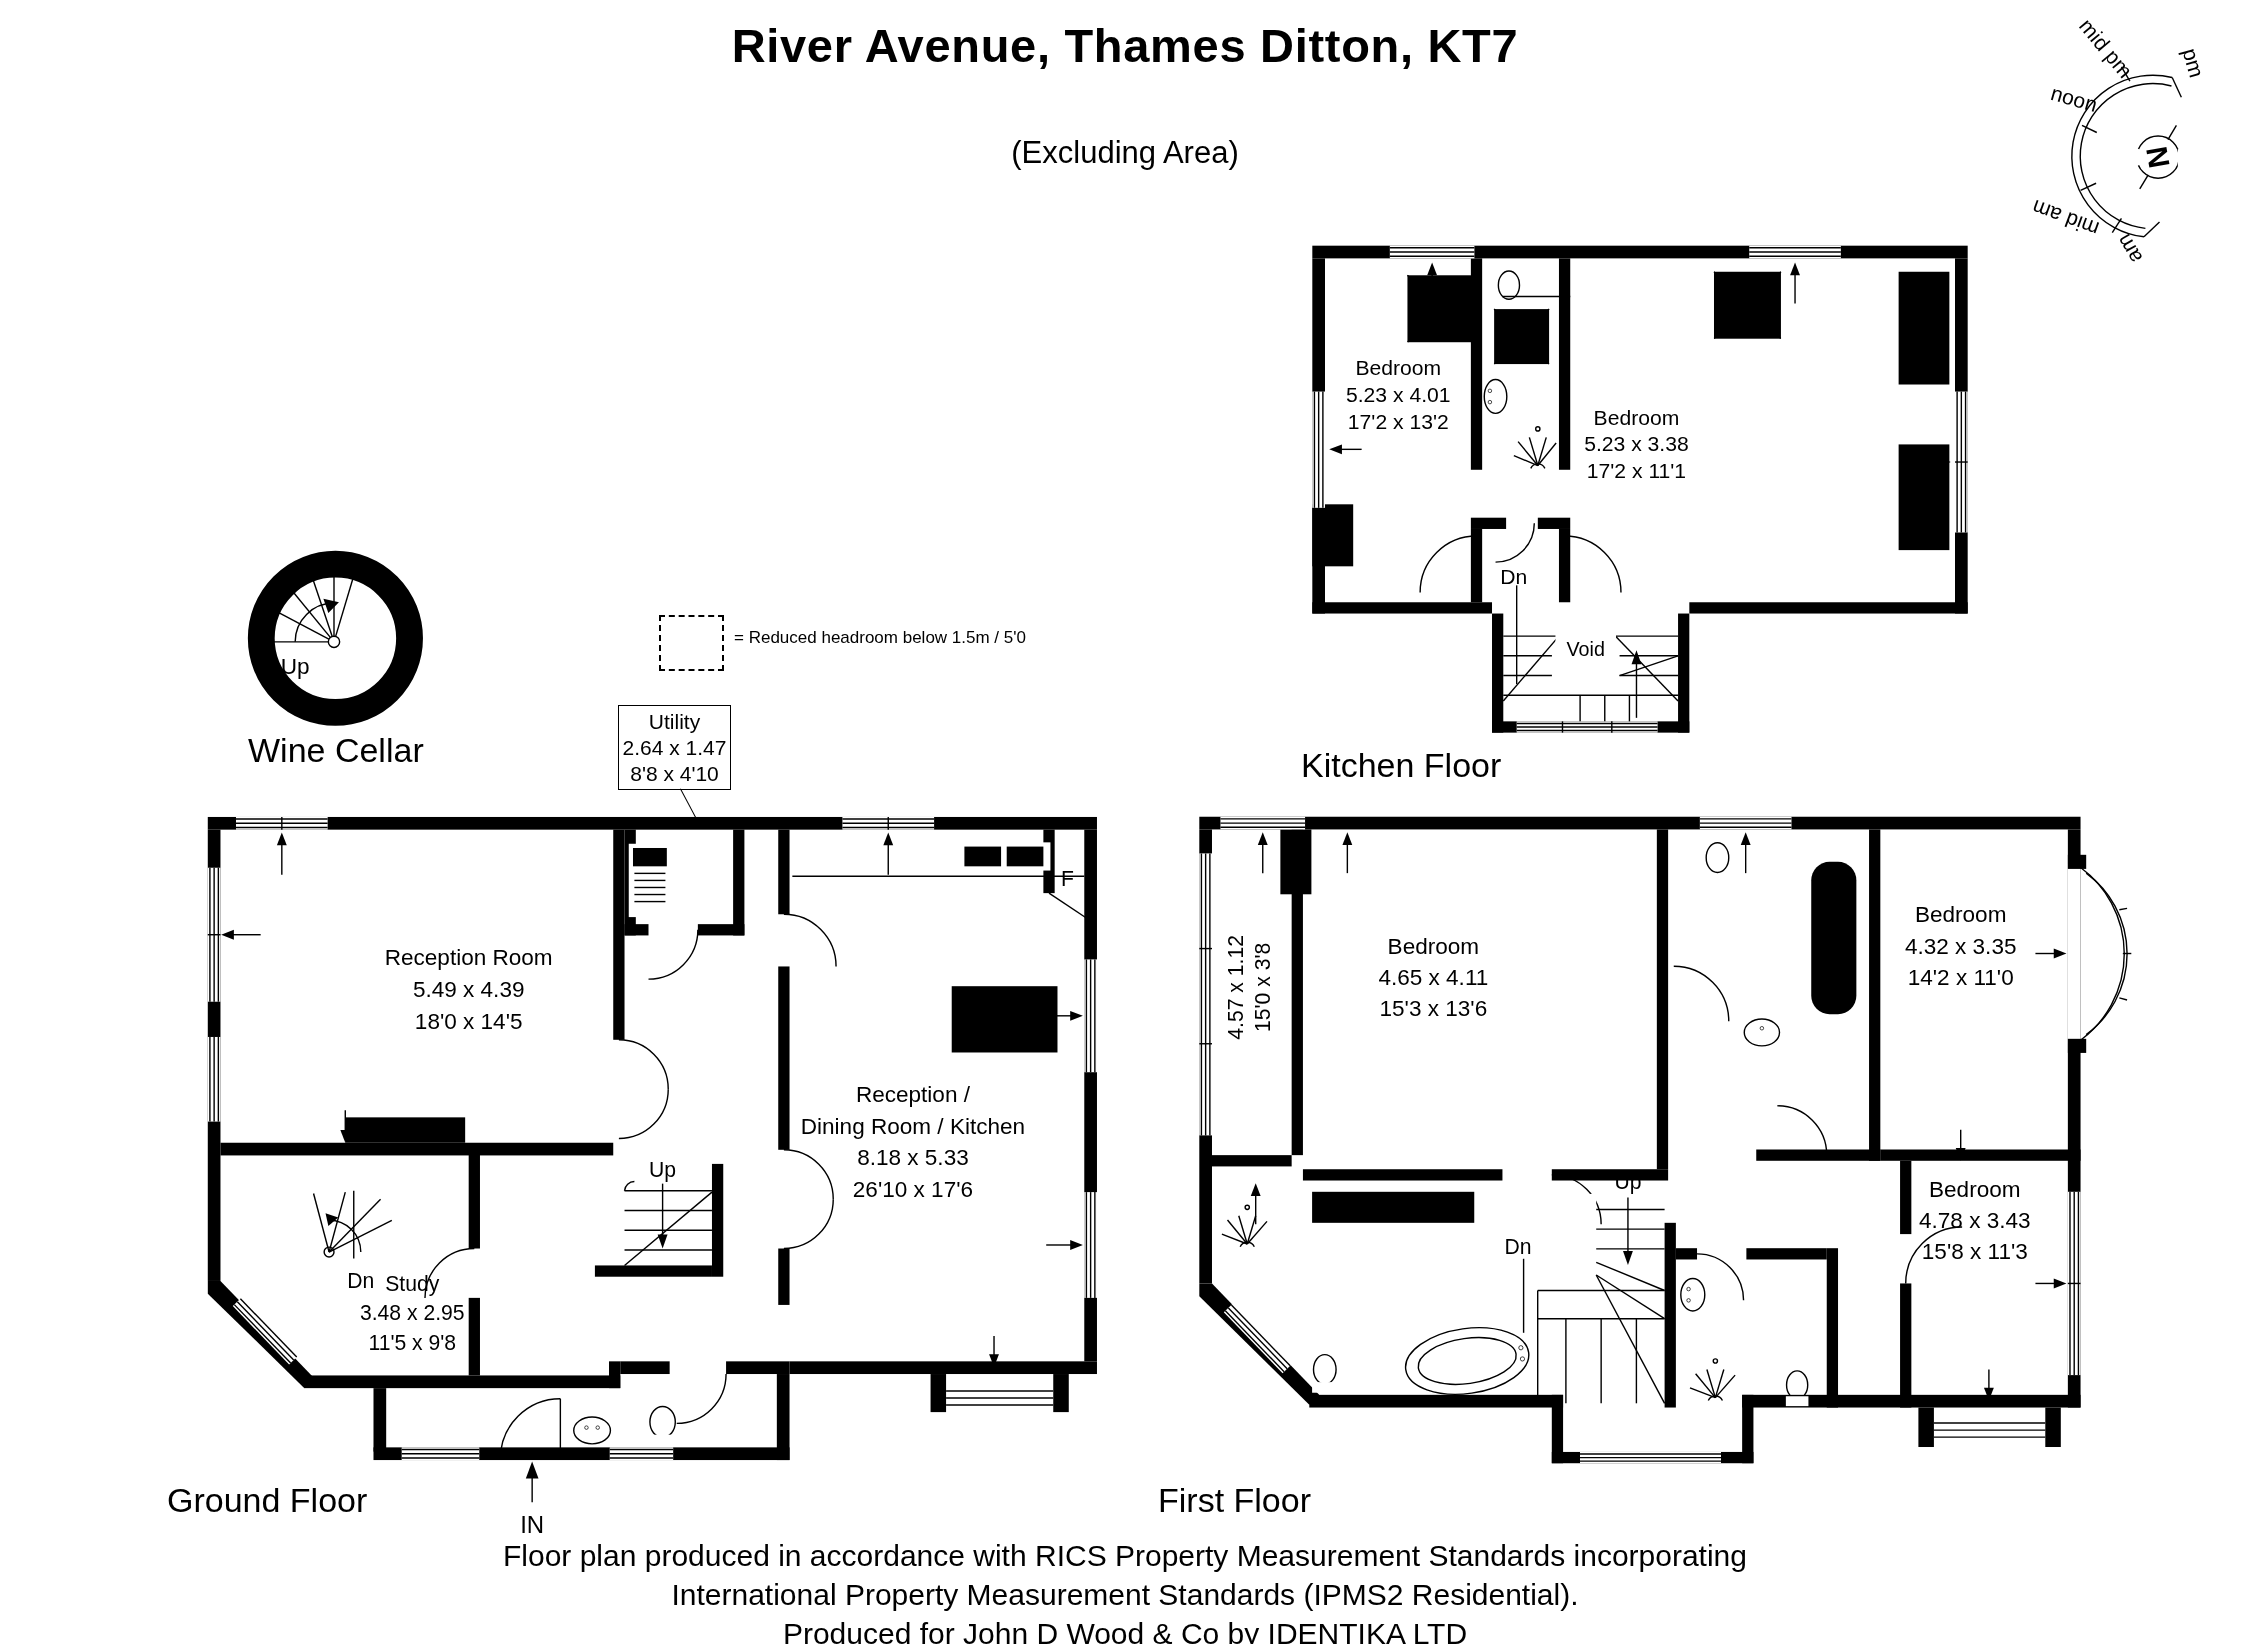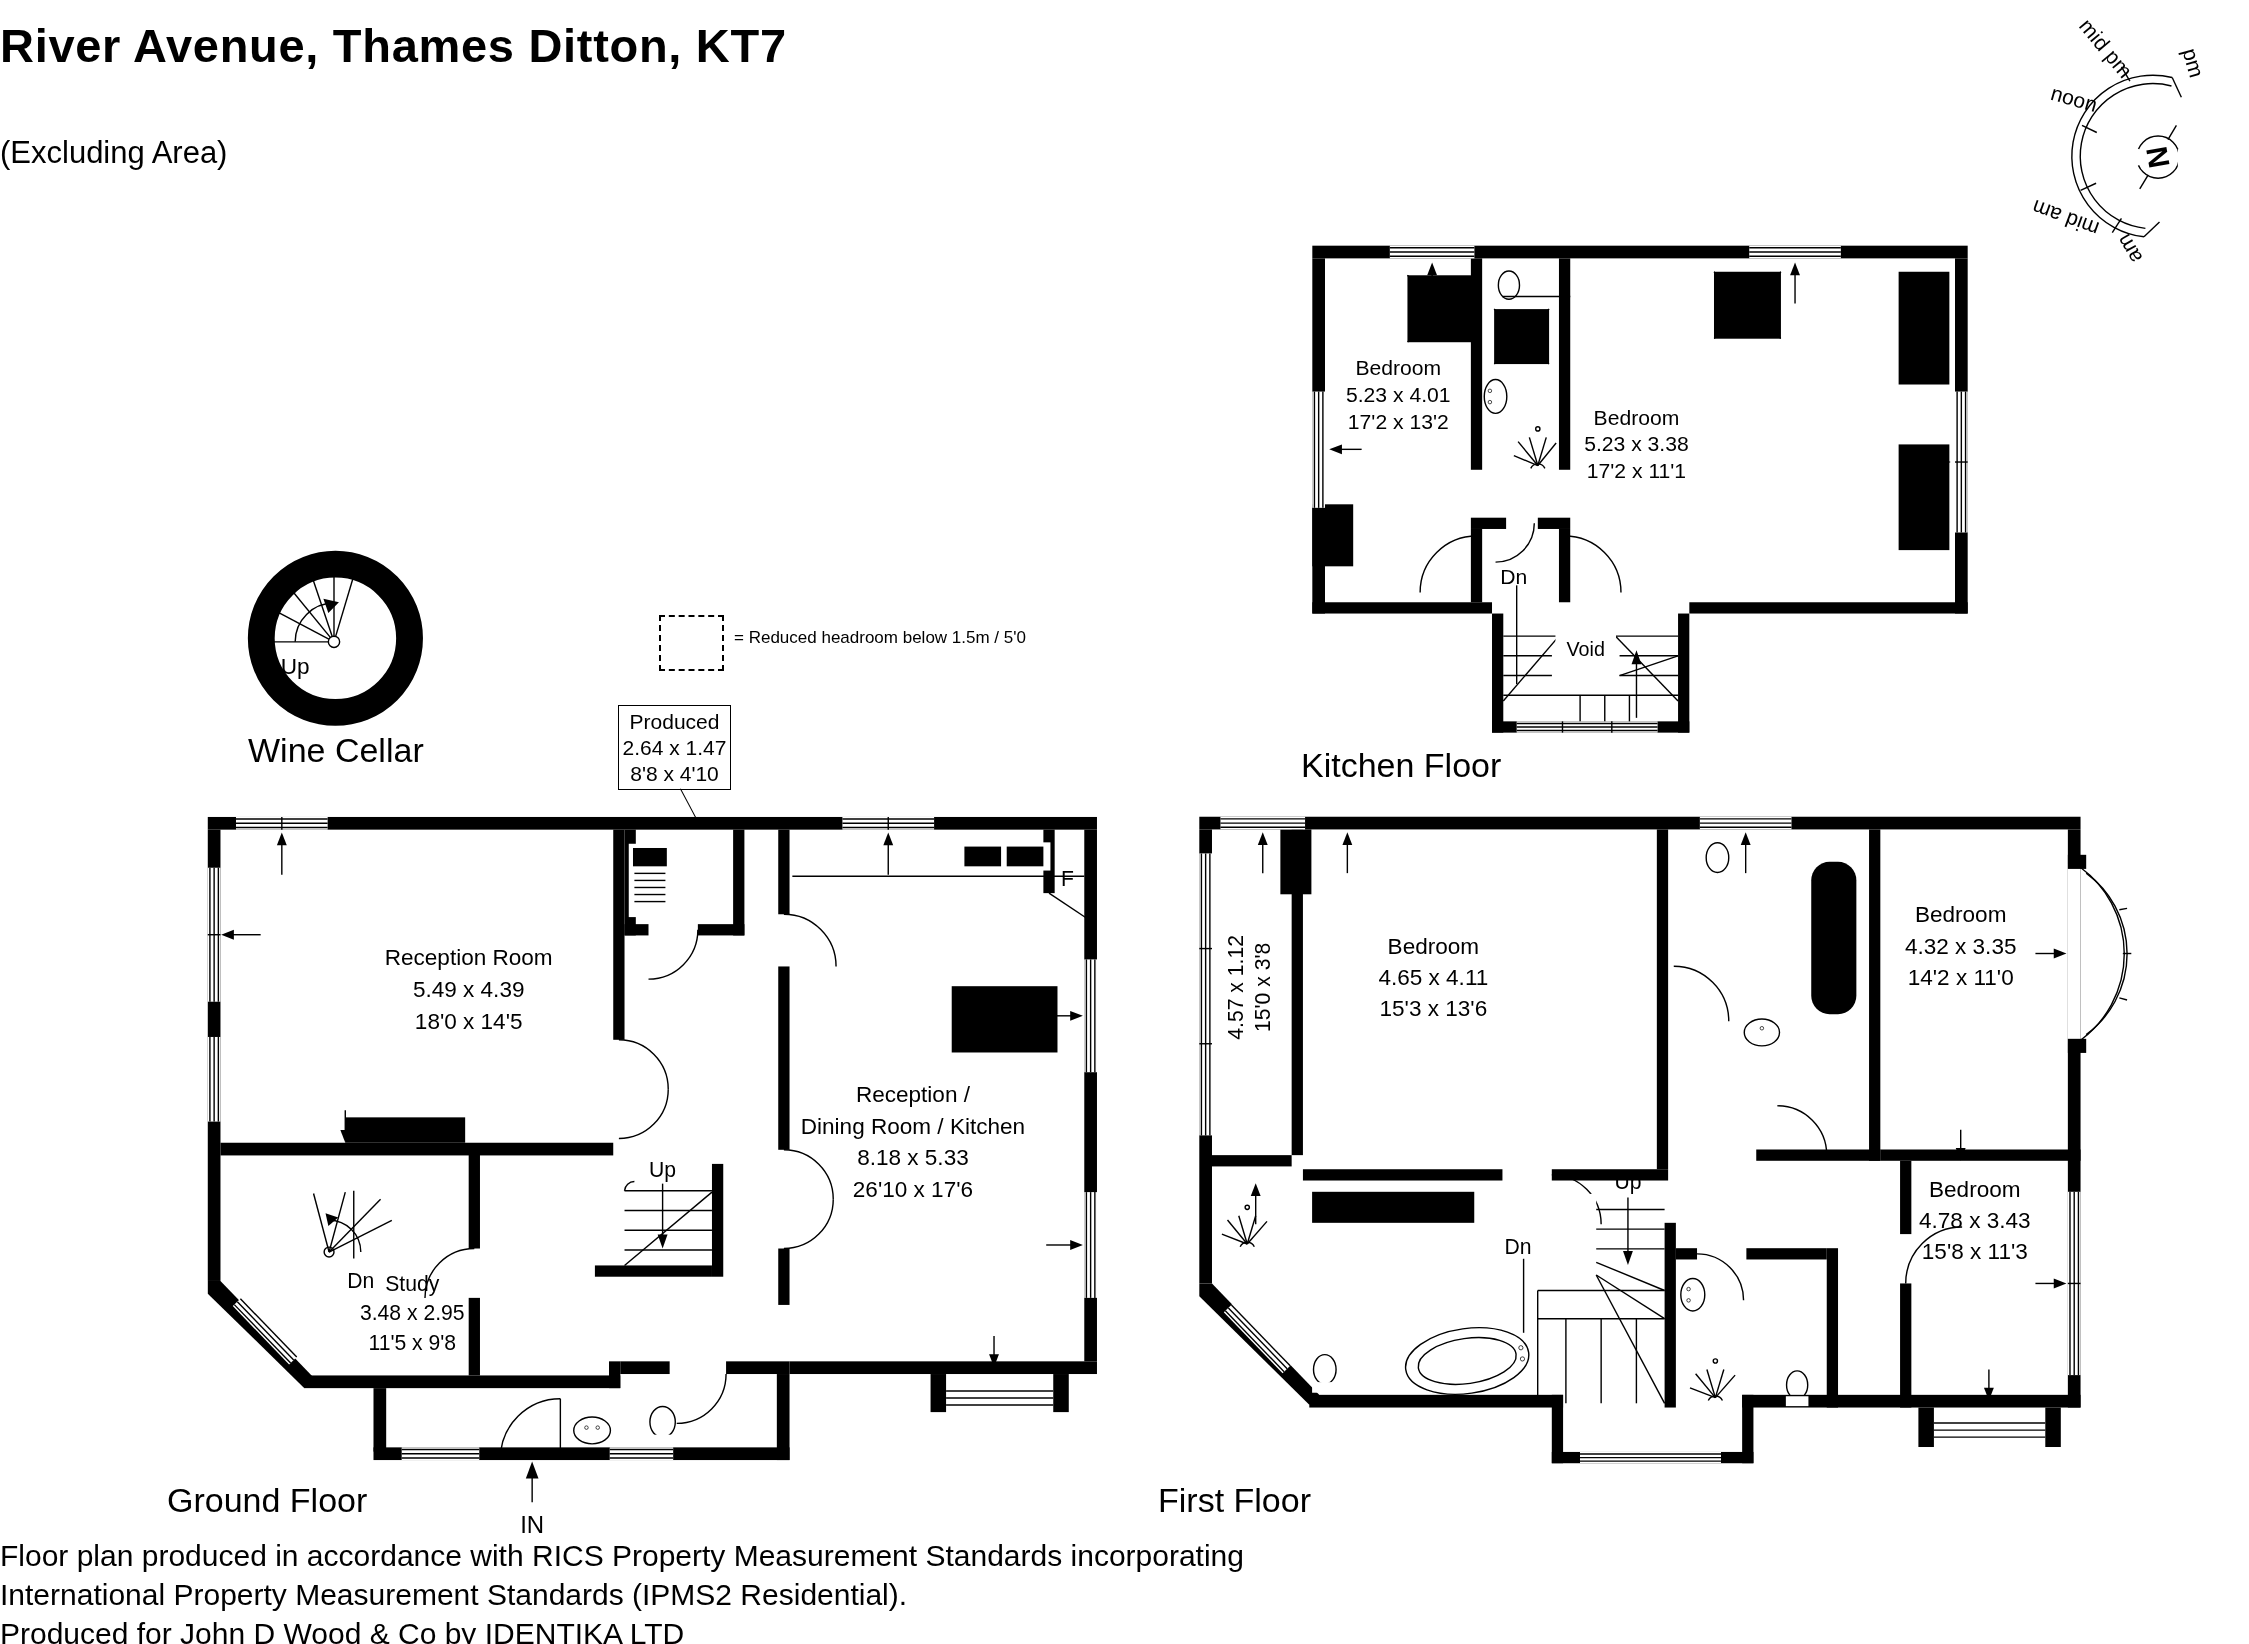--- a/index.html
+++ b/index.html
@@ -1,18 +1,18 @@
 <!DOCTYPE html>
 <html style="font-size:11.3px"><head>
 <meta charset="utf-8">
 <style>
   html,body{margin:0;padding:0;background:#fff;}
   #page{position:relative;width:2250px;height:1644px;background:#fff;overflow:hidden;
         font-family:"Liberation Sans",sans-serif;color:#000;}
-  .ctr{position:absolute;left:0;right:0;}
+  .ctr{position:absolute;left:0;right:0;text-align:center;}
   .title{font-size:47px;font-weight:bold;letter-spacing:0.7px;}
   .sub{font-size:31px;}
   .floorlab{position:absolute;font-size:34px;font-weight:normal;white-space:nowrap;}
   .footer{font-size:30px;}
   svg{position:absolute;overflow:visible;}
   svg text{font-family:"Liberation Sans",sans-serif;fill:#000;}
   .rlab{font-size:32px;}
   .slab{font-size:30px;}
   line,path,circle,ellipse,polyline{stroke:#000;fill:none;}
   .thin{stroke-width:2;}
@@ -67,21 +67,21 @@
       <polygon points="150,84 128,79 135,99" style="fill:#000;stroke:none"></polygon>
     </g>
     <text x="88" y="185" font-size="32" text-anchor="middle">Up</text>
   </svg>
   <div class="floorlab" style="left:248px;top:731px">Wine Cellar</div>
 
   <div class="legendbox" style="left:659px;top:615px;width:61px;height:52px"></div>
   <div class="legendtext" style="left:734px;top:628px">= Reduced headroom below 1.5m / 5'0</div>
 
   <div class="callout" style="left:618px;top:705px;width:111px;height:80px">
-    <div>Produced</div>
+    <div>Utility</div>
     <div>2.64 x 1.47</div>
     <div>8'8 x 4'10</div>
   </div>
   <div class="leader" style="left:680px;top:789px;height:37px;transform:rotate(-28deg)"></div>
 
   <svg style="left:169px;top:797px" width="959" height="762" viewBox="0 0 1360 1080">
 
     <rect class="wall" x="55" y="28" width="1261" height="18"></rect>
     <rect class="wall" x="55" y="46" width="18" height="640"></rect>
     <polygon class="wall" points="55,686 73,686 206,824 192,838 55,704"></polygon>

